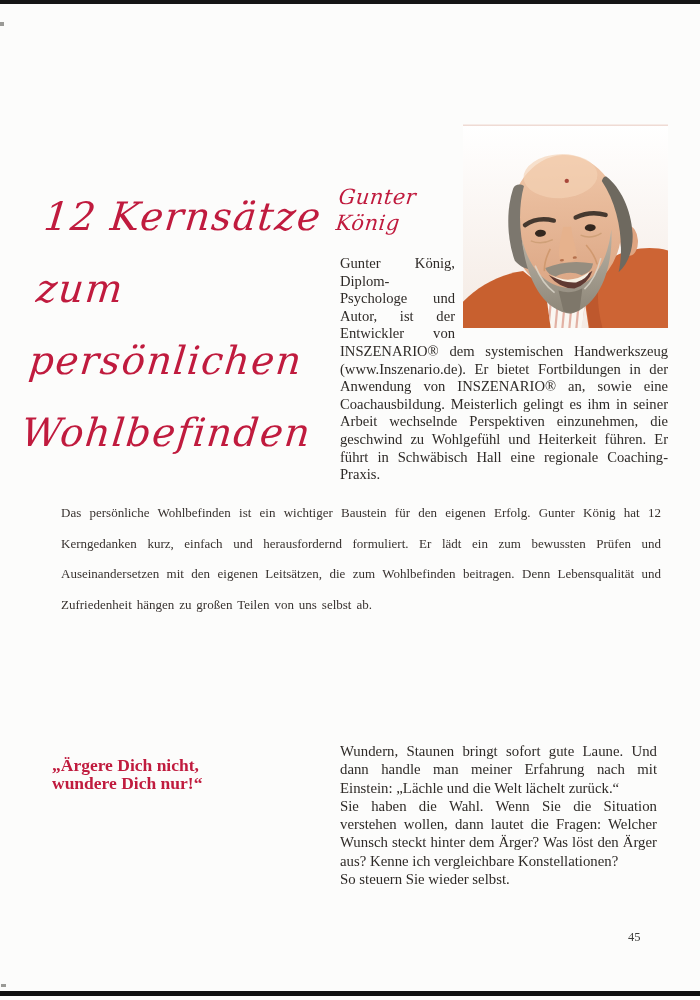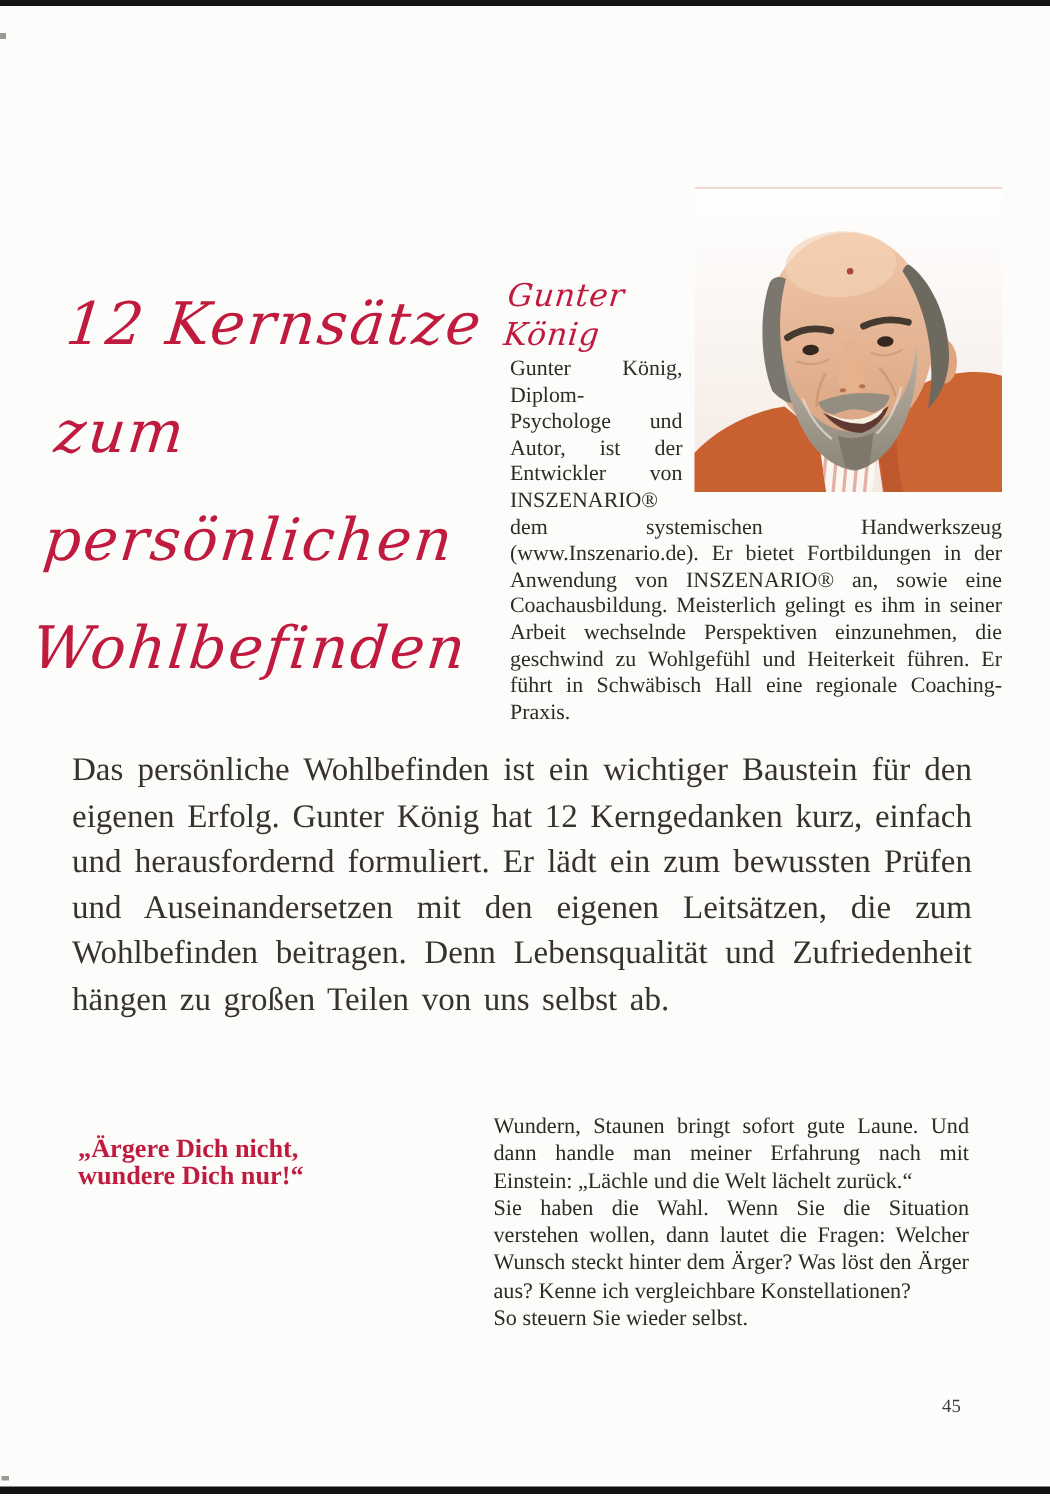--- a/index.html
+++ b/index.html
@@ -35,41 +35,41 @@
   }
   .author-photo svg{display:block;width:100%;height:100%;}
   .author-name{
     margin-top:60px;
     color:var(--accent-red);
     font-family:"DejaVu Serif", serif;font-style:italic;
     font-size:21px;line-height:26px;letter-spacing:0.5px;
     transform:skewX(-6deg);transform-origin:left top;
     text-align:left;
   }
-  .author-bio{margin-top:2px;}
+  .author-bio{margin-top:19px;}
 
   
   .intro-paragraph{
-    position:absolute;left:48px;top:498px;width:600px;
-    font-size:22px;line-height:30.6px;text-align:justify;
+    position:absolute;left:61px;top:498px;width:600px;
+    font-size:13px;line-height:30.6px;text-align:justify;
     word-spacing:0.13em;color:#38322f;
   }
 
   
   .column-left{position:absolute;left:52px;top:757px;width:284px;}
   .section-heading{
     color:var(--accent-red);font-weight:bold;
     font-size:17.5px;line-height:17.5px;white-space:pre-line;
   }
   .section-body{
     margin-top:9px;font-size:14.8px;line-height:19.2px;
     color:#2e2a27;white-space:pre-line;
   }
   .column-right{
-    position:absolute;left:329px;top:742px;width:317px;
+    position:absolute;left:340px;top:742px;width:317px;
     font-size:14.8px;line-height:18.3px;text-align:justify;
     color:#2e2a27;white-space:pre-line;
   }
 
   .page-number{
     position:absolute;left:628px;top:930px;width:24px;
     font-size:12.5px;color:#3d3d3b;
   }
 </style>
 </head>

